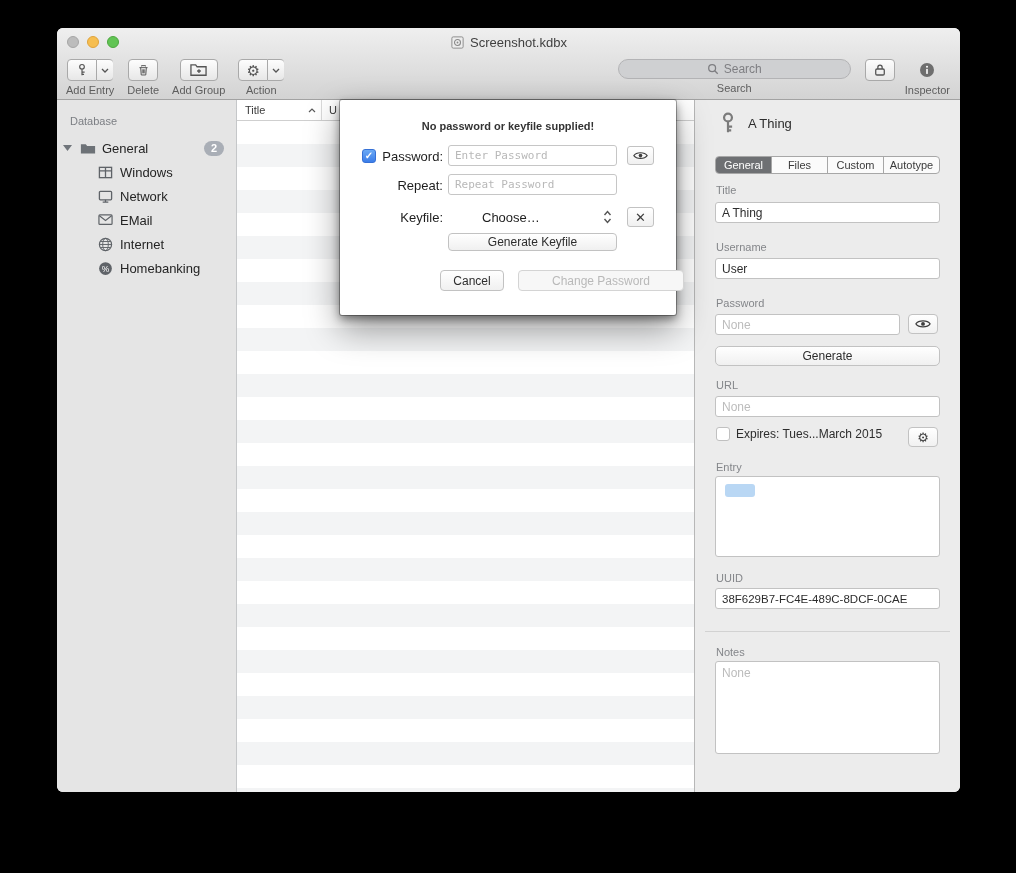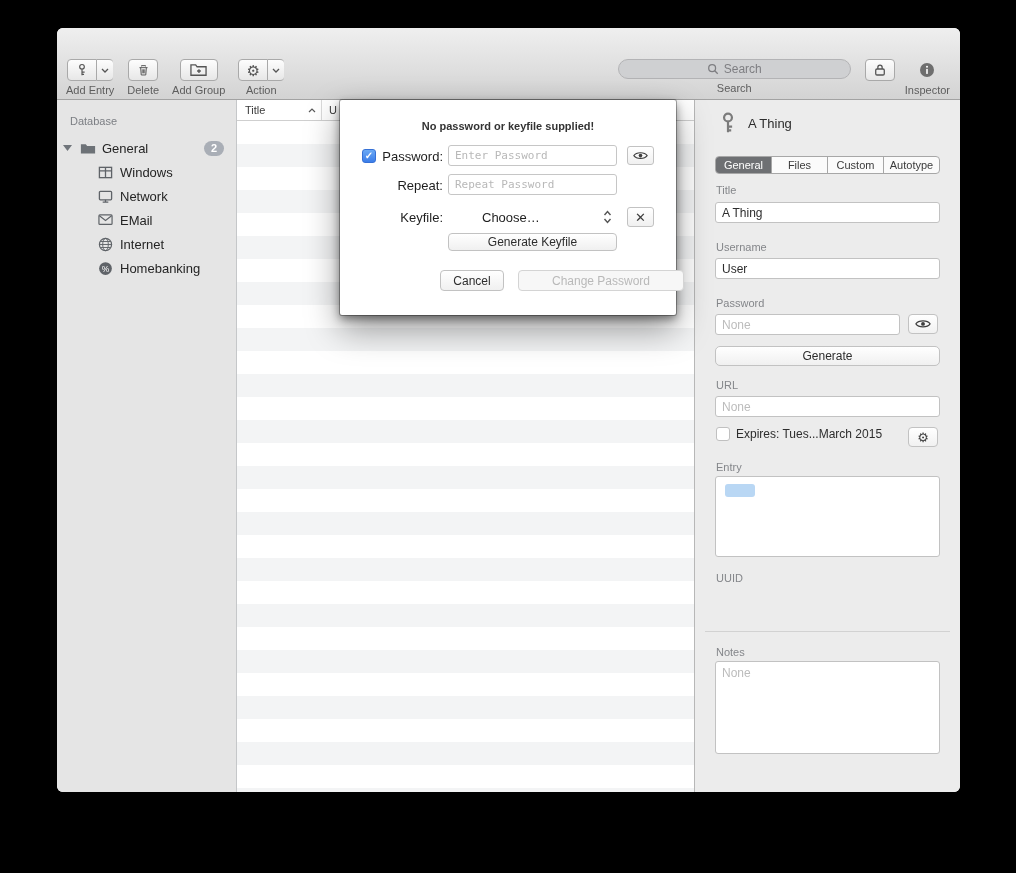--- a/index.html
+++ b/index.html
@@ -122,20 +122,37 @@
     font-size:12px;color:#2d2d2d;box-sizing:border-box;}
   .dbtn.cancel{left:100px;width:64px;}
   .dbtn.disabled{left:178px;width:166px;color:#b9b9b9;background:#f7f7f7;border-color:#d4d4d4;}
 </style>
 </head>
 <body>
 
 <div class="window">
 
   <div class="chrome">
+    <div class="titlebar">
+      <div class="lights">
+        <div class="light close"></div>
+        <div class="light min"></div>
+        <div class="light zoom"></div>
+      </div>
+      <div class="wtitle">
+        <span style="display:flex;">
+          <svg width="15" viewBox="0 0 16 16">
+              <rect x="2" y="2" width="12" height="12" rx="1.5" fill="#ededed" stroke="#8a8a8a"></rect>
+              <circle cx="8" cy="8" r="3.2" fill="none" stroke="#8a8a8a" stroke-width="1.2"></circle>
+              <circle cx="8" cy="8" r="1" fill="#8a8a8a"></circle>
+            </svg>
+        </span>
+        <span>Screenshot.kdbx</span>
+      </div>
+    </div>
 
     <div class="toolbar">
       <div class="titem">
         <div class="btnrow split">
           <div class="tbtn main">
             <span style="display:flex;">
               <svg width="14" viewBox="0 0 24 24">
                   <circle cx="12" cy="6.5" r="4" fill="none" stroke="#555" stroke-width="2"></circle>
                   <path d="M12 10.5V21M12 15.5h4.5M12 19.5h3.5" stroke="#555" stroke-width="2" fill="none"></path>
                 </svg>
@@ -378,20 +395,21 @@
     <div class="mini-btn" style="top:327px;">
       <span class="gear-glyph" style="font-size:13px;color:#444;">⚙</span>
     </div>
 
     <div class="flabel" style="top:361px;">Entry</div>
     <div class="tags-box">
       <span class="tag-chip"></span>
     </div>
 
     <div class="flabel" style="top:472px;">UUID</div>
+    <input class="fin" style="top: 488px; font-size: 11.5px;" value="38F629B7-FC4E-489C-8DCF-0CAE">
 
     <div class="hsep"></div>
 
     <div class="flabel" style="top:546px;">Notes</div>
     <textarea class="notes-area" placeholder="None" style=""></textarea>
   </div>
 
   <div class="dialog">
     <div class="dialog-msg">No password or keyfile supplied!</div>
 

